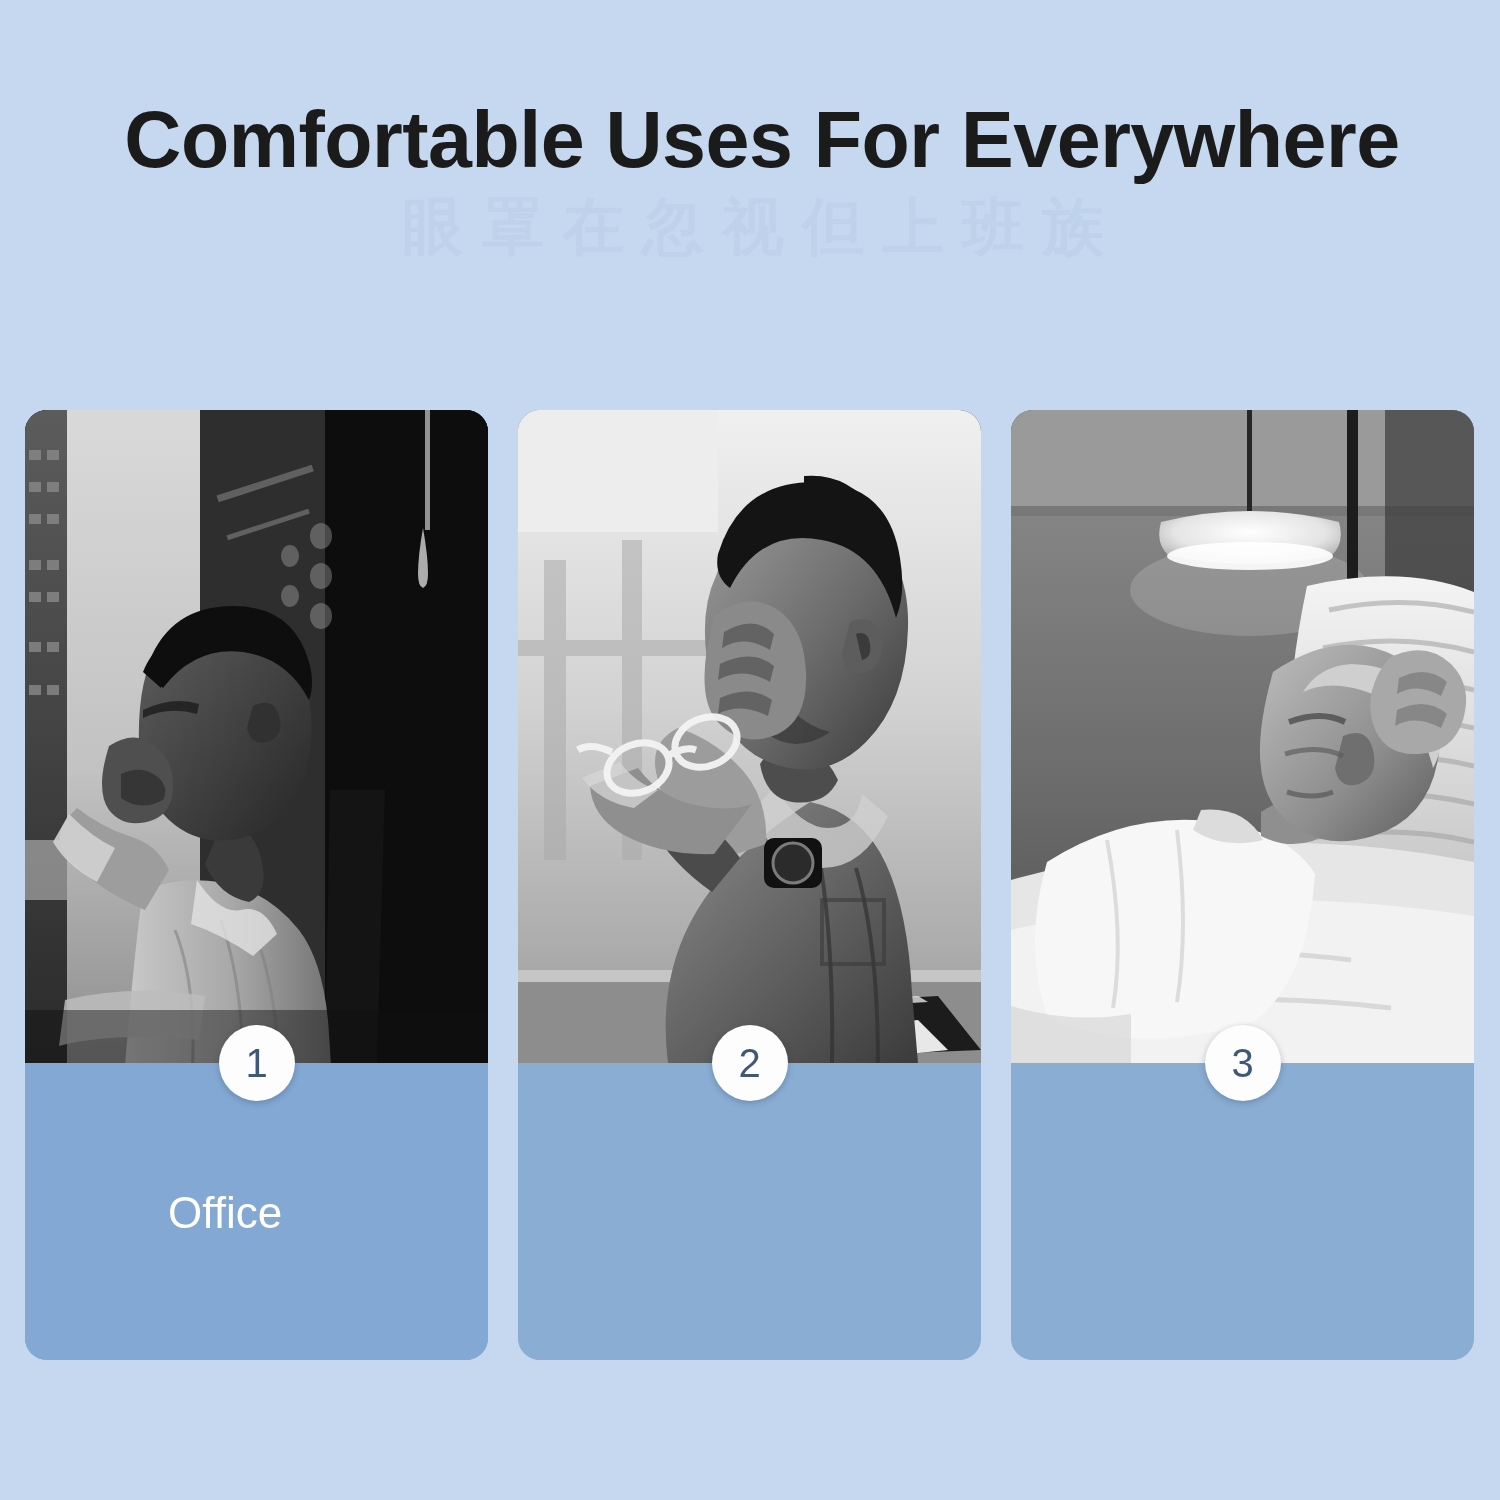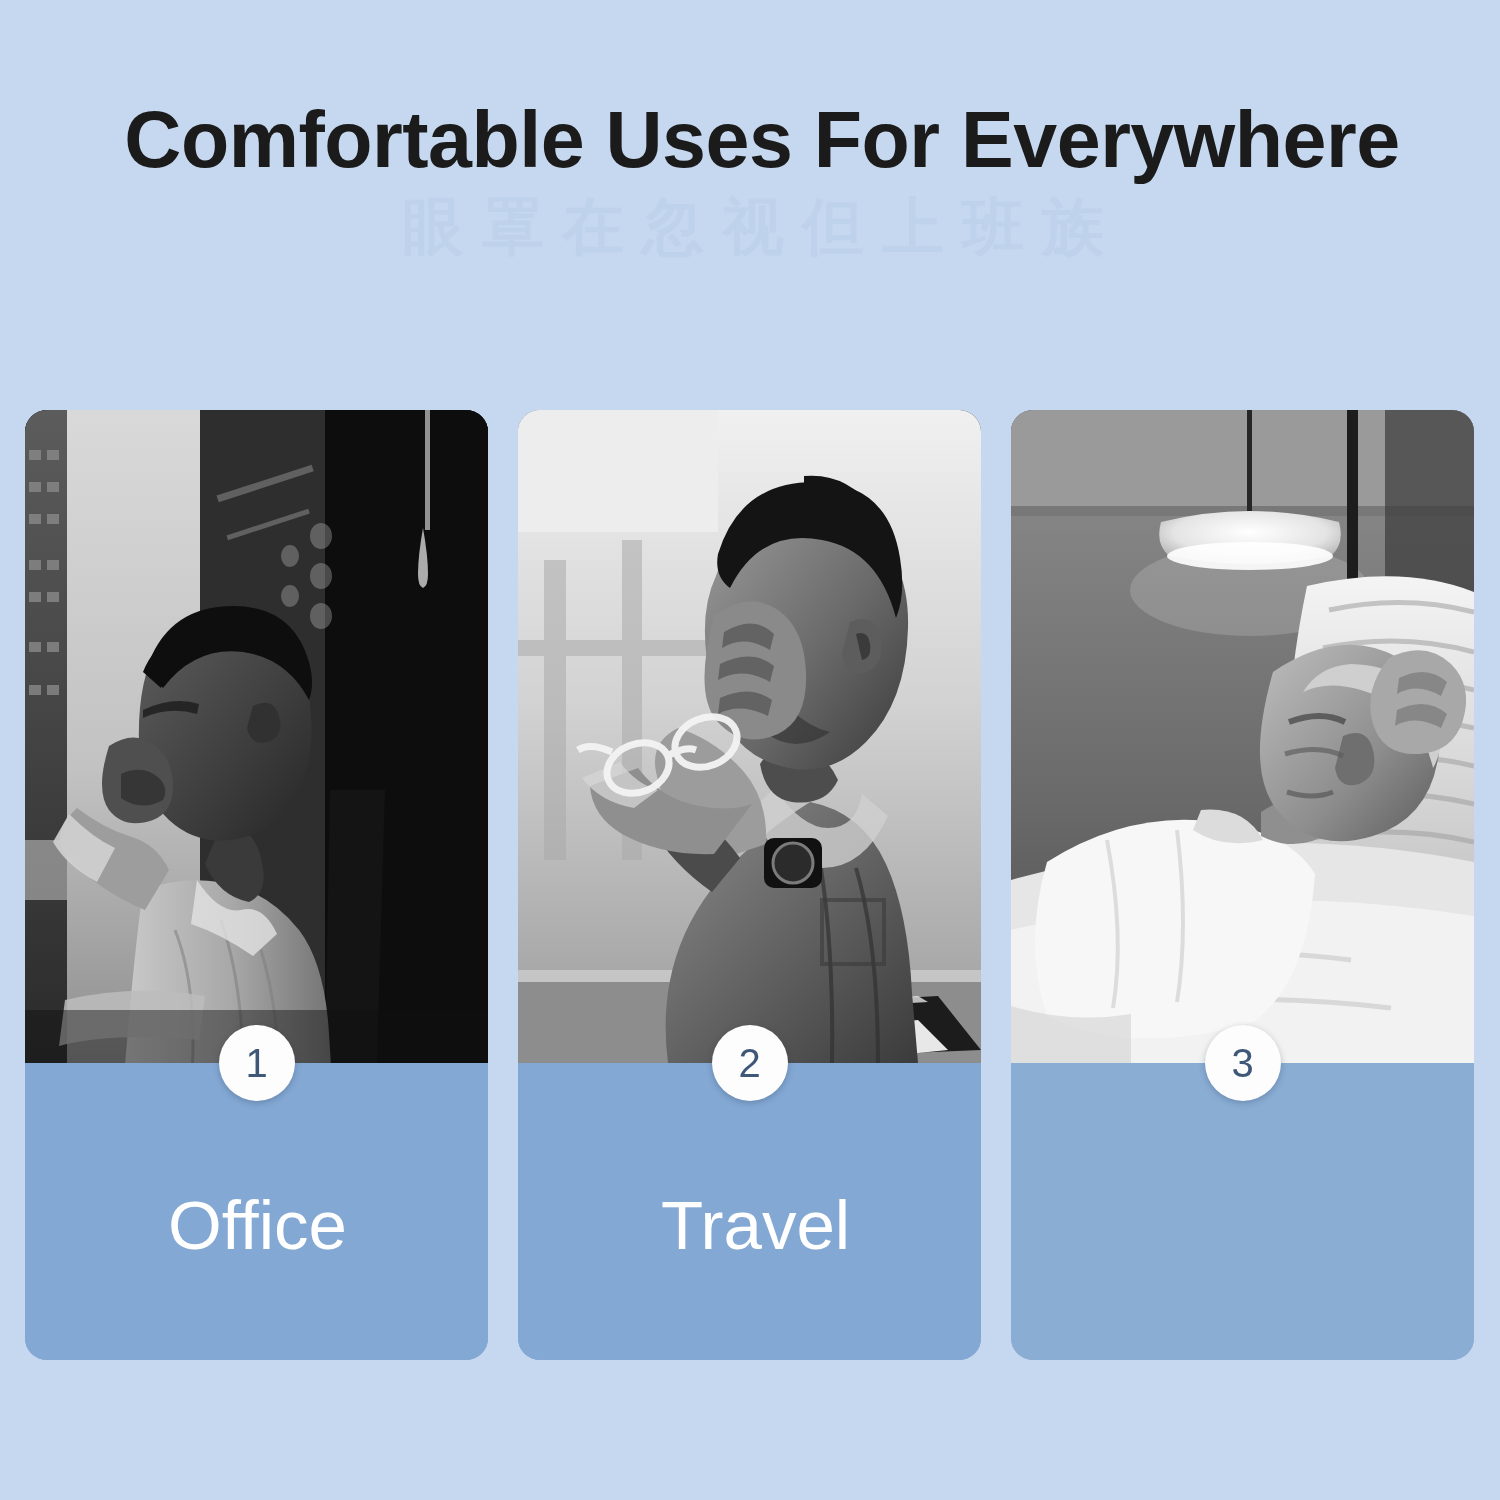--- a/index.html
+++ b/index.html
@@ -95,21 +95,21 @@
     left: 0;
     top: 653px;
     width: 463px;
     height: 297px;
     background: #83a8d3;
   }
   .card-label {
     position: absolute;
     left: 143px;
     top: 128px;
-    font-size: 69px;
+    font-size: 44px;
     font-weight: normal;
     color: #ffffff;
     line-height: 1;
     white-space: nowrap;
     text-align: right;
   }
 
   
   .badge {
     position: absolute;
@@ -333,23 +333,20 @@
           <path d="M116 398 q-34 -6 -52 -30 l38 -16 q16 22 38 28 z" fill="#d6d6d6" opacity="0.75"></path>
 
           <g fill="none" stroke="#f4f4f4" stroke-width="7" opacity="0.95">
             <ellipse cx="120" cy="358" rx="32" ry="24" transform="rotate(-22 120 358)"></ellipse>
             <ellipse cx="188" cy="332" rx="32" ry="24" transform="rotate(-22 188 332)"></ellipse>
             <path d="M150 346 q16 -10 28 -6"></path>
             <path d="M94 342 q-22 -10 -34 -2"></path>
           </g>
         </svg>
       </div>
-      <div class="card-footer">
-        <div class="card-label">Travel</div>
-      </div>
     </div>
     <div class="badge">
       <span class="badge-num">2</span>
     </div>
   </div>
 
   <div class="card">
     <div class="card-clip">
       <div class="photo">
         <svg viewBox="0 0 463 653" preserveAspectRatio="xMidYMid slice" aria-hidden="true">

